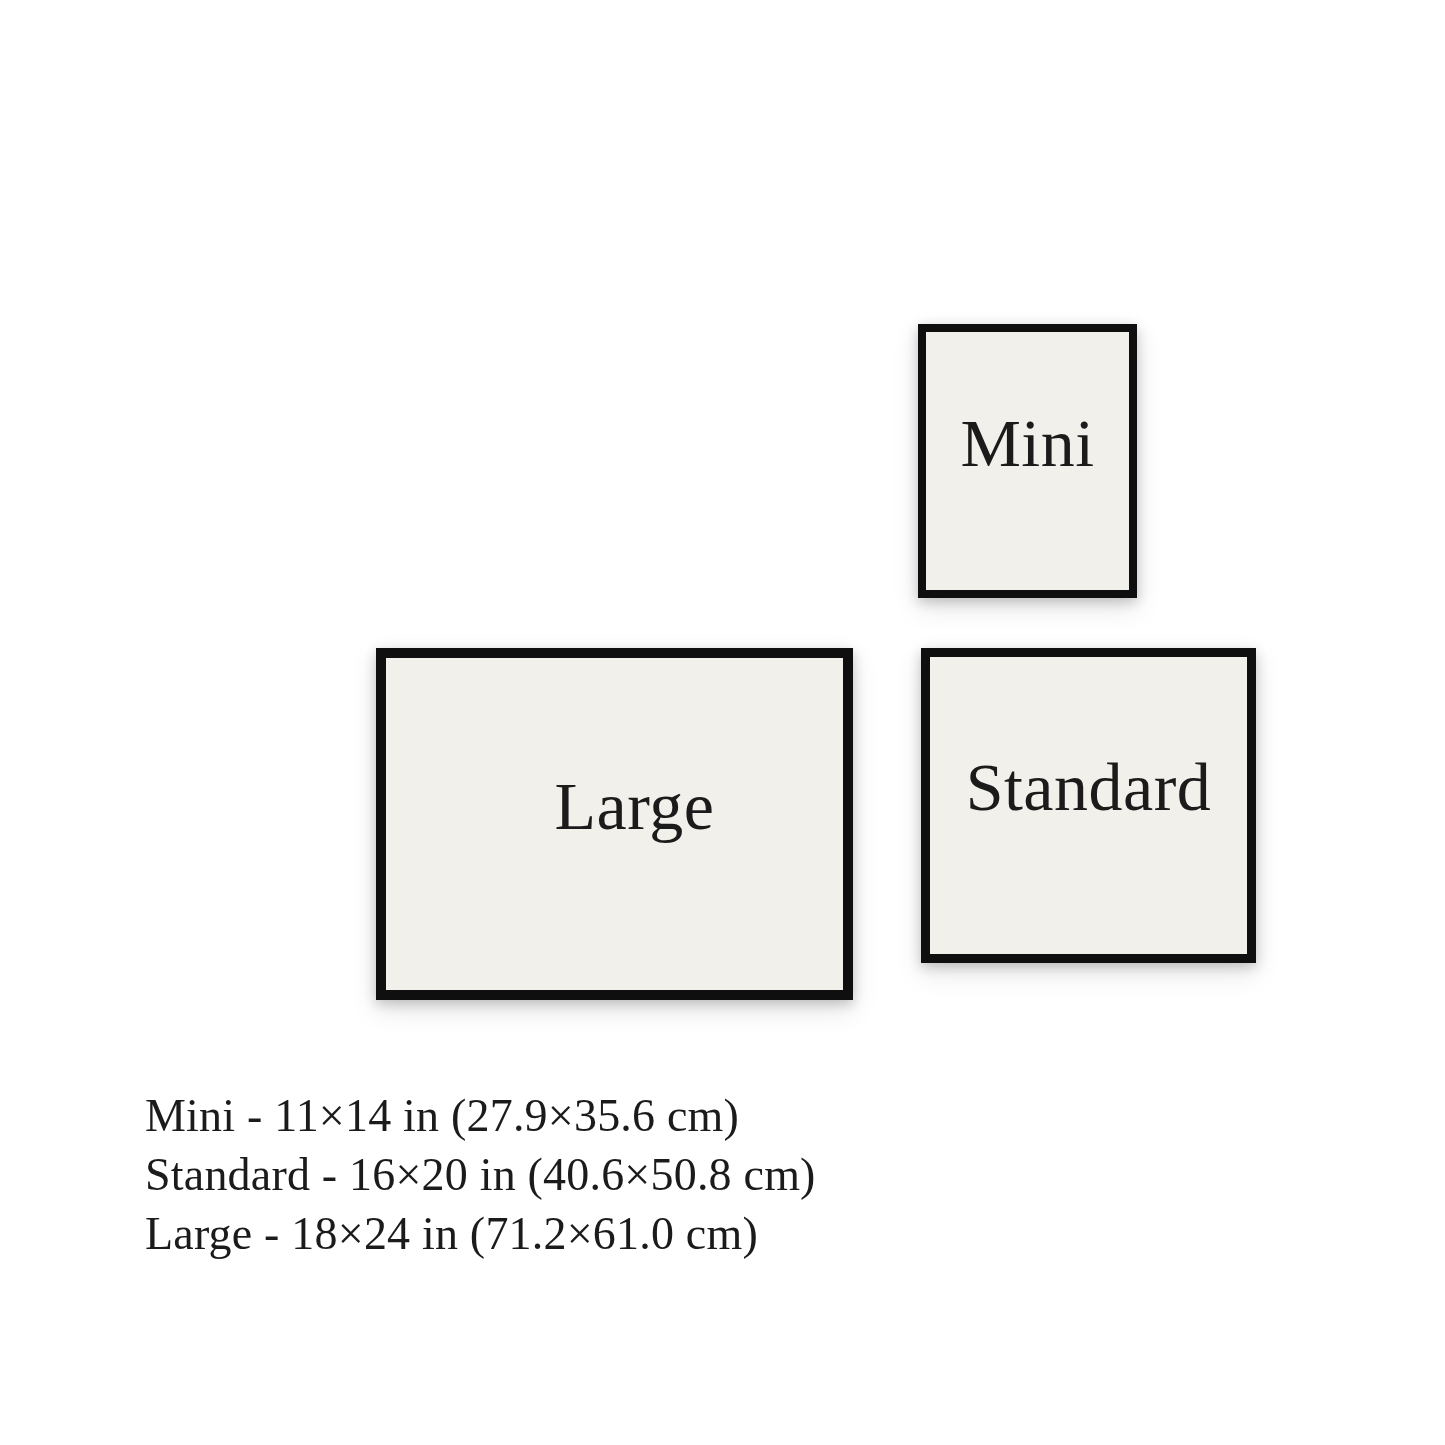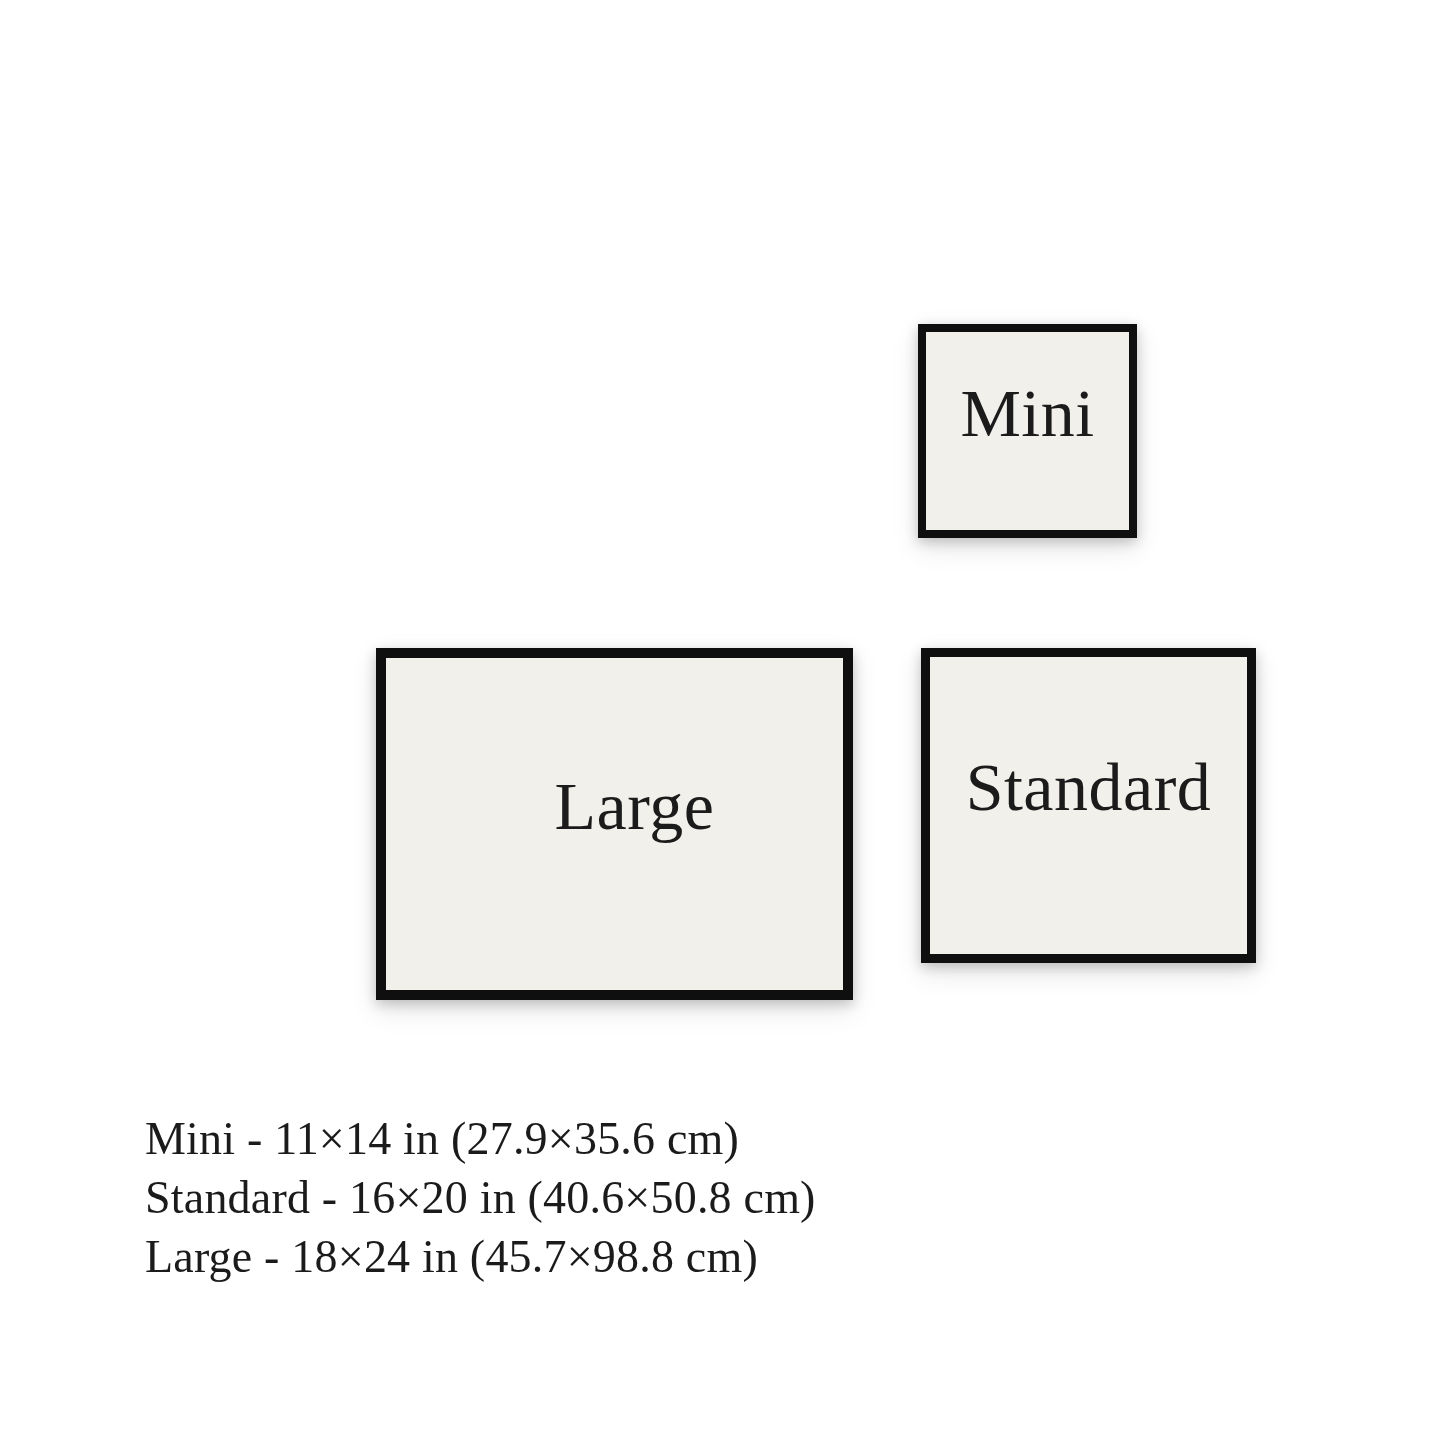--- a/index.html
+++ b/index.html
@@ -36,21 +36,21 @@
     letter-spacing: 0.5px;
     white-space: nowrap;
   }
   .frame-maxi {
     left: 143px; top: 128px;
     width: 709px; height: 472px;
     border-width: 11px;
   }
   .frame-mini {
     left: 918px; top: 324px;
-    width: 219px; height: 214px;
+    width: 219px; height: 274px;
     border-width: 8px;
     font-family: Liberation Serif, serif;
   }
   .frame-large {
     left: 376px; top: 648px;
     width: 477px; height: 352px;
     border-width: 10px;
     padding-left: 40px;
   }
   .frame-standard {
@@ -59,21 +59,20 @@
     border-width: 9px;
   }
   .legend {
     position: absolute;
     left: 145px;
     top: 1086px;
     color: var(--text-color, #1b1b1b);
     font-size: 46px;
     line-height: 59px;
     letter-spacing: 0.2px;
-    margin-top: 23px;
   }
   .legend-line {
     white-space: nowrap;
   }
 </style>
 </head>
 <body style="--page-bg: #ffffff; --frame-border: #0f0f0f; --frame-fill: #f2f0ea; --text-color: #1b1b1b;">
 
 <div class="canvas">
 
@@ -86,16 +85,16 @@
     <span class="frame-label">Large</span>
   </div>
 
   <div class="frame frame-standard">
     <span class="frame-label">Standard</span>
   </div>
 
   <div class="legend">
     <div class="legend-line">Mini - 11×14 in (27.9×35.6 cm)</div>
     <div class="legend-line">Standard - 16×20 in (40.6×50.8 cm)</div>
-    <div class="legend-line">Large - 18×24 in (45.7×98.8 cm)</div>
+    <div class="legend-line">Large - 18×24 in (71.2×61.0 cm)</div>
   </div>
 
 </div>
 
 </body></html>

